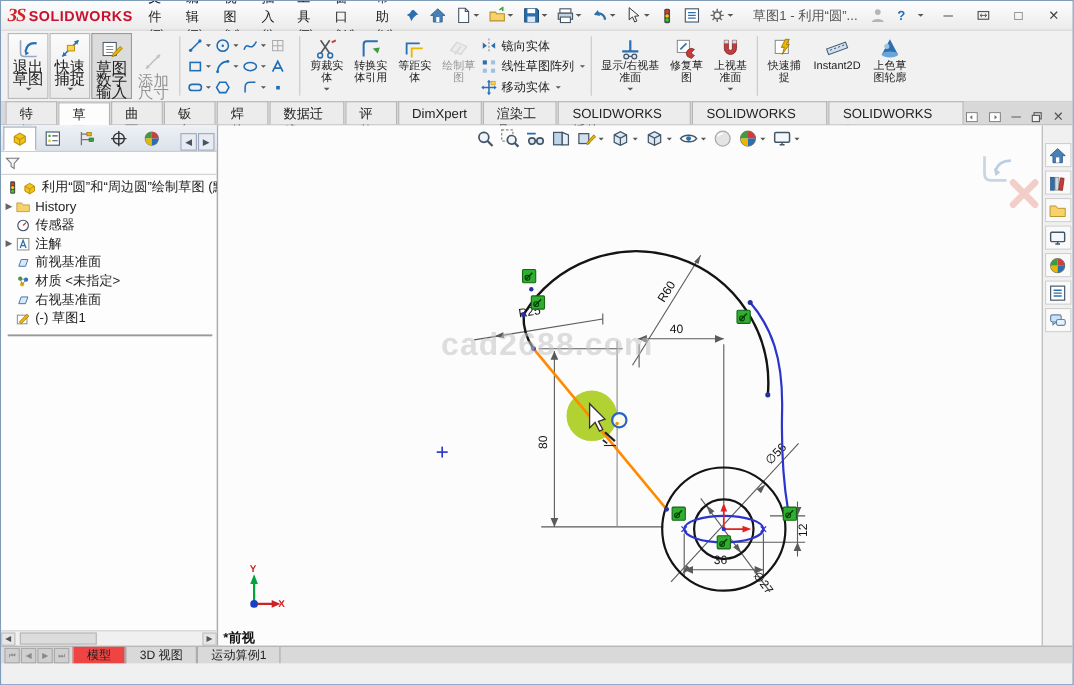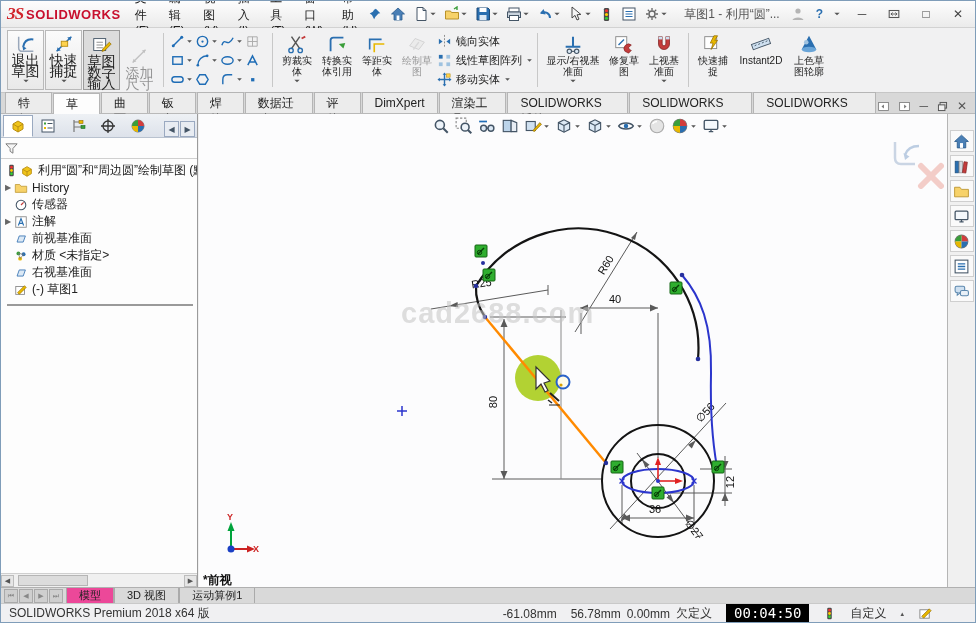--- a/index.html
+++ b/index.html
@@ -78,21 +78,21 @@
   .taskpane{position:absolute;right:0;top:0;width:28px;height:473px;background:#f0f0f0;border-left:1px solid #b5b5b5;box-sizing:border-box;
     display:flex;flex-direction:column;align-items:center;padding-top:16px;gap:3px;}
   .tpbtn{width:24px;height:22px;display:flex;align-items:center;justify-content:center;background:#fafafa;border:1px solid #cfcfcf;box-sizing:border-box;}
 
   
   .doctabs{position:absolute;left:0;top:586px;width:100%;height:16px;background:#d9d9d9;border-top:1px solid #b0b0b0;
     display:flex;align-items:stretch;font-size:11px;box-sizing:border-box;}
   .dnav{display:flex;align-items:center;gap:1px;padding:0 3px;}
   .dnav span{width:12px;height:12px;background:#cfcfcf;border:1px solid #aaa;color:#888;font-size:7px;display:flex;align-items:center;justify-content:center;}
   .dtab{padding:1px 12px;border-right:1px solid #aaa;border-left:1px solid #aaa;display:flex;align-items:center;}
-  .dtab.active{background:#ec4899;}
+  .dtab.active{background:#ef4444;}
   .statusbar{position:absolute;left:0;top:602px;width:100%;height:20px;background:#f0f0f2;border-top:1px solid #c9c9c9;
     display:flex;align-items:center;padding:0 8px;box-sizing:border-box;font-size:12px;color:#333;}
   .st-right{margin-left:auto;display:flex;align-items:center;gap:14px;}
   .timerbox{background:#000;color:#fff;font-family:"DejaVu Sans Mono","Liberation Mono",monospace;
     font-size:14px;padding:1px 8px;line-height:17px;}
   .st-caret{font-size:7px;color:#555;}
 </style>
 </head>
 <body>
 
@@ -1182,32 +1182,14 @@
       <span>⏮</span>
       <span>◀</span>
       <span>▶</span>
       <span>⏭</span>
     </span>
     <span class="dtab active">模型</span>
     <span class="dtab">3D 视图</span>
     <span class="dtab">运动算例1</span>
   </div>
 
-  <div class="statusbar">
-    <span>SOLIDWORKS Premium 2018 x64 版</span>
-    <span class="st-right">
-      <span>-61.08mm</span>
-      <span>56.78mm</span>
-      <span style="margin-left:-8px">0.00mm</span>
-      <span style="margin-left:-8px">欠定义</span>
-      <span class="timerbox">00:04:50</span>
-      <svg class="ic" width="13" height="13">
-          <use href="#s-traffic"></use>
-        </svg>
-      <span>自定义</span>
-      <span class="st-caret">▴</span>
-      <svg class="ic" width="15" height="15" style="margin-right:34px">
-          <use href="#s-sketchic"></use>
-        </svg>
-    </span>
-  </div>
 
 </div>
 
 </body></html>

